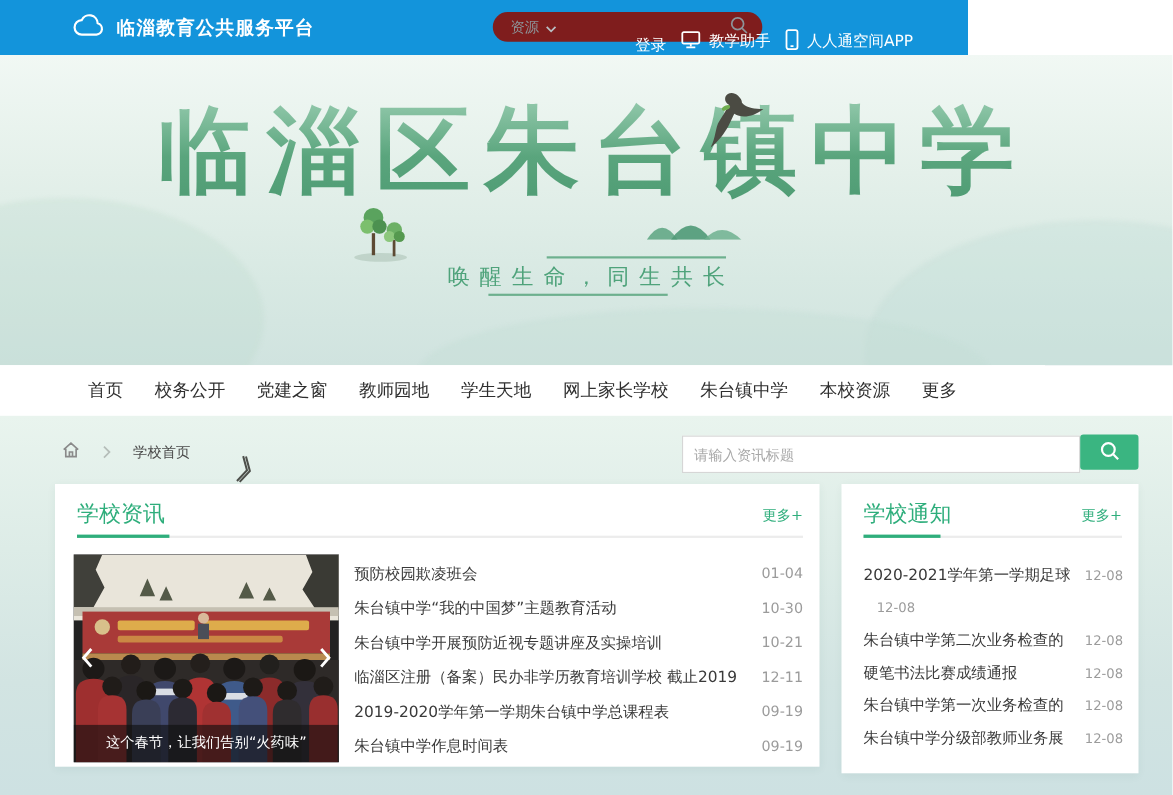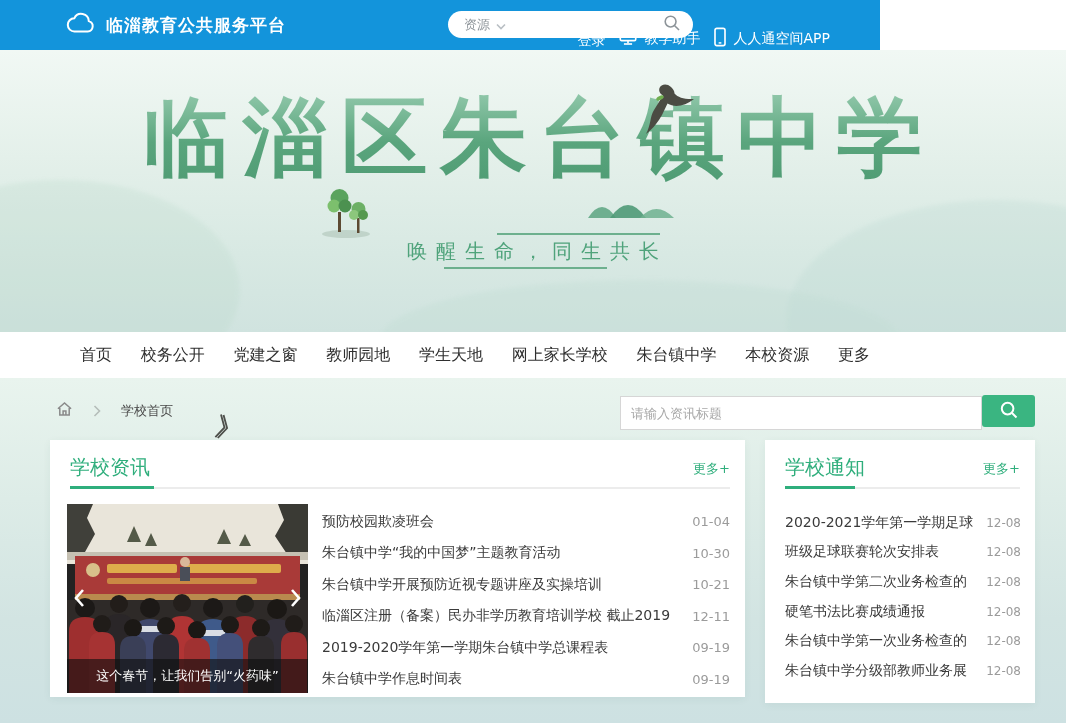--- a/index.html
+++ b/index.html
@@ -3,21 +3,21 @@
 <meta charset="utf-8">
 <style>
   * { margin:0; padding:0; box-sizing:border-box; }
   html,body { width:1066px; height:723px; }
   body { font-family:"DejaVu Sans","Liberation Sans",sans-serif; position:relative; overflow:hidden; background:#fff; }
 
   
   .topbar { position:absolute; top:0; left:0; width:880px; height:50px; background:#1394db; }
   .brand { position:absolute; left:66px; top:0; height:50px; display:flex; align-items:center; gap:10px; color:#fff; cursor:pointer; }
   .brand-name { font-size:17px; font-weight:bold; letter-spacing:1px; }
-  .scope-pill { position:absolute; left:448px; top:11px; width:245px; height:27px; background:#ffffff; border-radius:14px; display:flex; align-items:center; padding:0 12px 0 16px; }
+  .scope-pill { position:absolute; left:448px; top:11px; width:245px; height:27px; background:#7f1d1d; border-radius:14px; display:flex; align-items:center; padding:0 12px 0 16px; }
   .scope-label { font-size:13px; color:#8d9499; margin-right:6px; }
   .pill-spacer { flex:1; }
   .topbar-right { position:absolute; right:50px; top:0; height:50px; display:flex; align-items:flex-end; gap:12px; color:#fff; }
   .topbar-link { display:flex; align-items:center; gap:7px; font-size:14px; color:#fff; cursor:pointer; white-space:nowrap; }
 
   
   .banner { position:absolute; top:50px; left:0; width:1066px; height:282px; overflow:hidden;
     background:linear-gradient(180deg,#f1f8f4 0%,#e4f0ea 38%,#d8e9e3 72%,#d0e3df 100%); }
   .mist { position:absolute; border-radius:50%; filter:blur(2px); }
   .mist1 { left:-120px; top:130px; width:360px; height:220px; background:#b9d8c9; opacity:.25; }
@@ -325,21 +325,20 @@
   </div>
   <div class="card-rule"></div>
   <div class="card-rule-green"></div>
 
   <ul class="notice-list">
     <li class="notice-row">
       <span class="row-title">2020-2021学年第一学期足球</span>
       <span class="row-date">12-08</span>
     </li>
     <li class="notice-row">
-      <span class="row-title">班级足球联赛轮次安排表</span>
       <span class="row-date">12-08</span>
     </li>
     <li class="notice-row">
       <span class="row-title">朱台镇中学第二次业务检查的</span>
       <span class="row-date">12-08</span>
     </li>
     <li class="notice-row">
       <span class="row-title">硬笔书法比赛成绩通报</span>
       <span class="row-date">12-08</span>
     </li>

